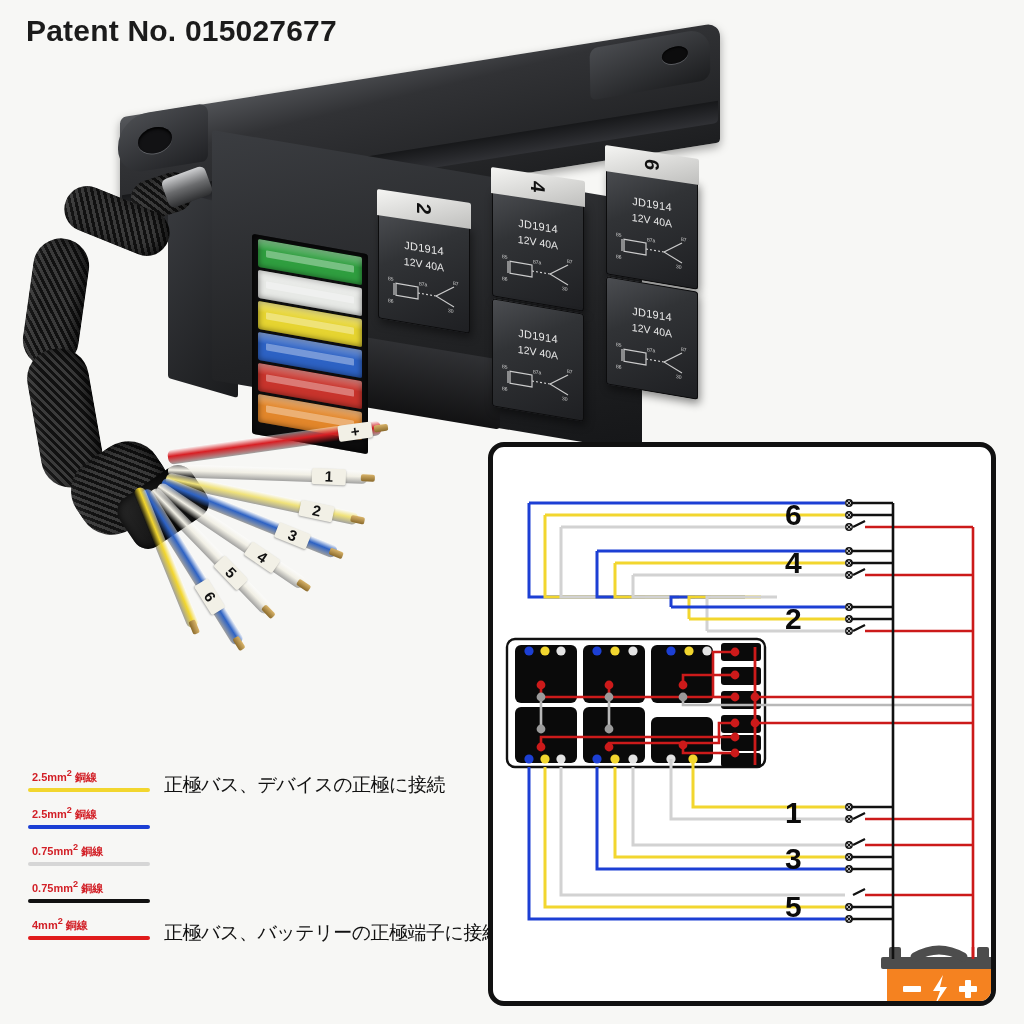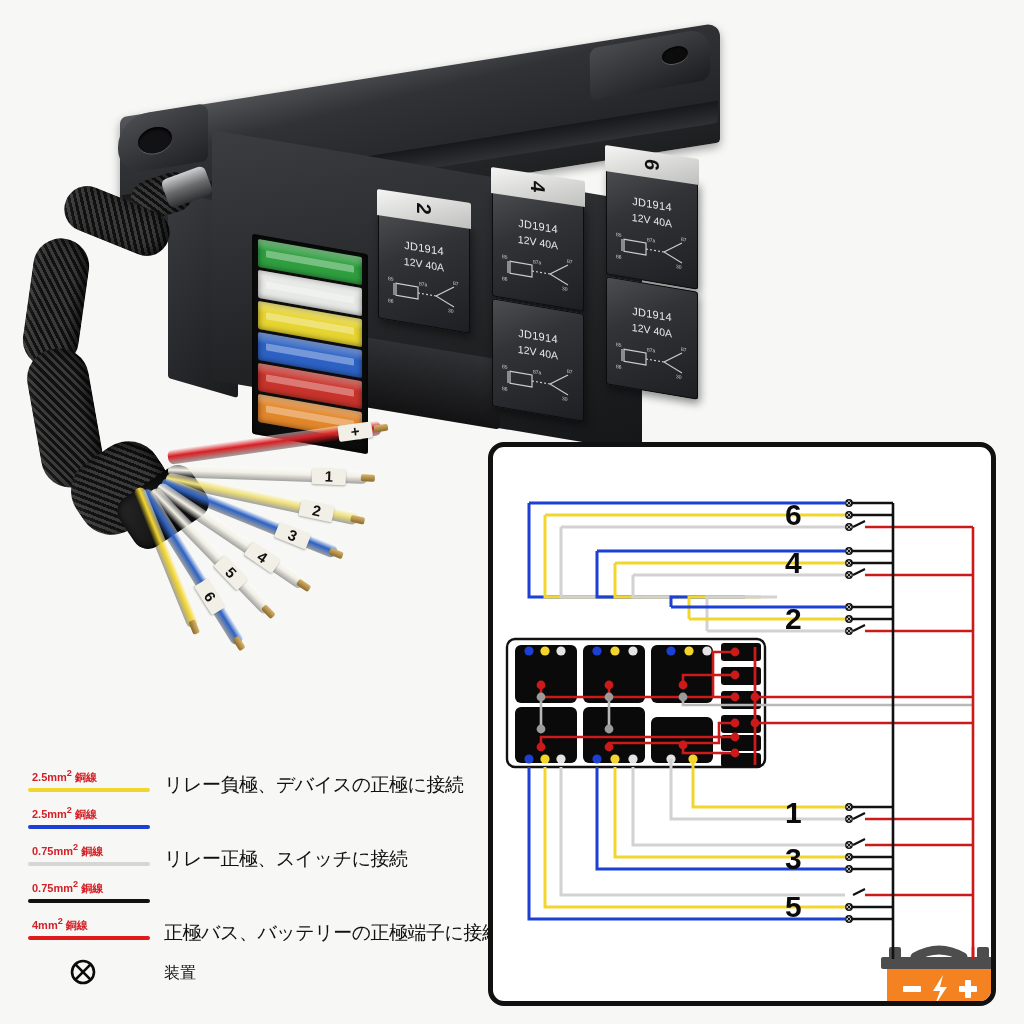--- a/index.html
+++ b/index.html
@@ -208,20 +208,21 @@
   .dnum{
     font-family:"Liberation Sans",sans-serif;
     font-weight:700;font-size:30px;fill:#0b0b0b;
   }
 </style>
 </head>
 <body>
 
 <div class="page">
 
+  <div id="title">Patent No. 015027677</div>
 
   <div id="photo">
 
     <div class="pbody grad-a" id="lid"></div>
     <div class="pbody" id="lid-edge"></div>
 
     <div class="pbody" id="tab-right">
       <div class="hole"></div>
     </div>
 
@@ -379,53 +380,44 @@
           <div class="tip"></div>
         </div>
       </div>
   </div>
 
   <div id="legend">
 
     <div class="lrow">
       <div class="lgauge" style="color: rgb(210, 31, 38);"><span>2.5mm</span><sup>2</sup> <i>銅線</i></div>
       <div class="lline" style="background:#f2d62e"></div>
-      <div class="ltext">リレー負極、デバイスの正極に接続</div>
+      <div class="ltext">正極バス、デバイスの正極に接続</div>
     </div>
 
     <div class="lrow">
       <div class="lgauge" style="color: rgb(210, 31, 38);"><span>2.5mm</span><sup>2</sup> <i>銅線</i></div>
       <div class="lline" style="background:#1c3fd4"></div>
     </div>
 
     <div class="lrow">
       <div class="lgauge" style="color: rgb(210, 31, 38);"><span>0.75mm</span><sup>2</sup> <i>銅線</i></div>
       <div class="lline" style="background:#d6d6d6"></div>
-      <div class="ltext">リレー正極、スイッチに接続</div>
     </div>
 
     <div class="lrow">
       <div class="lgauge" style="color: rgb(210, 31, 38);"><span>0.75mm</span><sup>2</sup> <i>銅線</i></div>
       <div class="lline" style="background:#111111"></div>
     </div>
 
     <div class="lrow">
       <div class="lgauge" style="color: rgb(210, 31, 38);"><span>4mm</span><sup>2</sup> <i>銅線</i></div>
       <div class="lline" style="background:#e01b1b"></div>
       <div class="ltext">正極バス、バッテリーの正極端子に接続</div>
     </div>
 
-    <div id="devrow">
-      <svg id="devsym" viewBox="0 0 26 26">
-        <circle cx="13" cy="13" r="11" fill="none" stroke="#0b0b0b" stroke-width="2.6"></circle>
-        <line x1="5.2" y1="5.2" x2="20.8" y2="20.8" stroke="#0b0b0b" stroke-width="2.6"></line>
-        <line x1="20.8" y1="5.2" x2="5.2" y2="20.8" stroke="#0b0b0b" stroke-width="2.6"></line>
-      </svg>
-      <div id="devtext">装置</div>
-    </div>
   </div>
 
   <div id="diagram">
     <svg width="498" height="554" viewBox="0 0 498 554">
       <defs>
         <g id="termsym">
           <circle cx="0" cy="0" r="3.2" fill="none" stroke="#111" stroke-width="1.4"></circle>
           <line x1="-2.3" y1="-2.3" x2="2.3" y2="2.3" stroke="#111" stroke-width="1.2"></line>
           <line x1="2.3" y1="-2.3" x2="-2.3" y2="2.3" stroke="#111" stroke-width="1.2"></line>
         </g>

